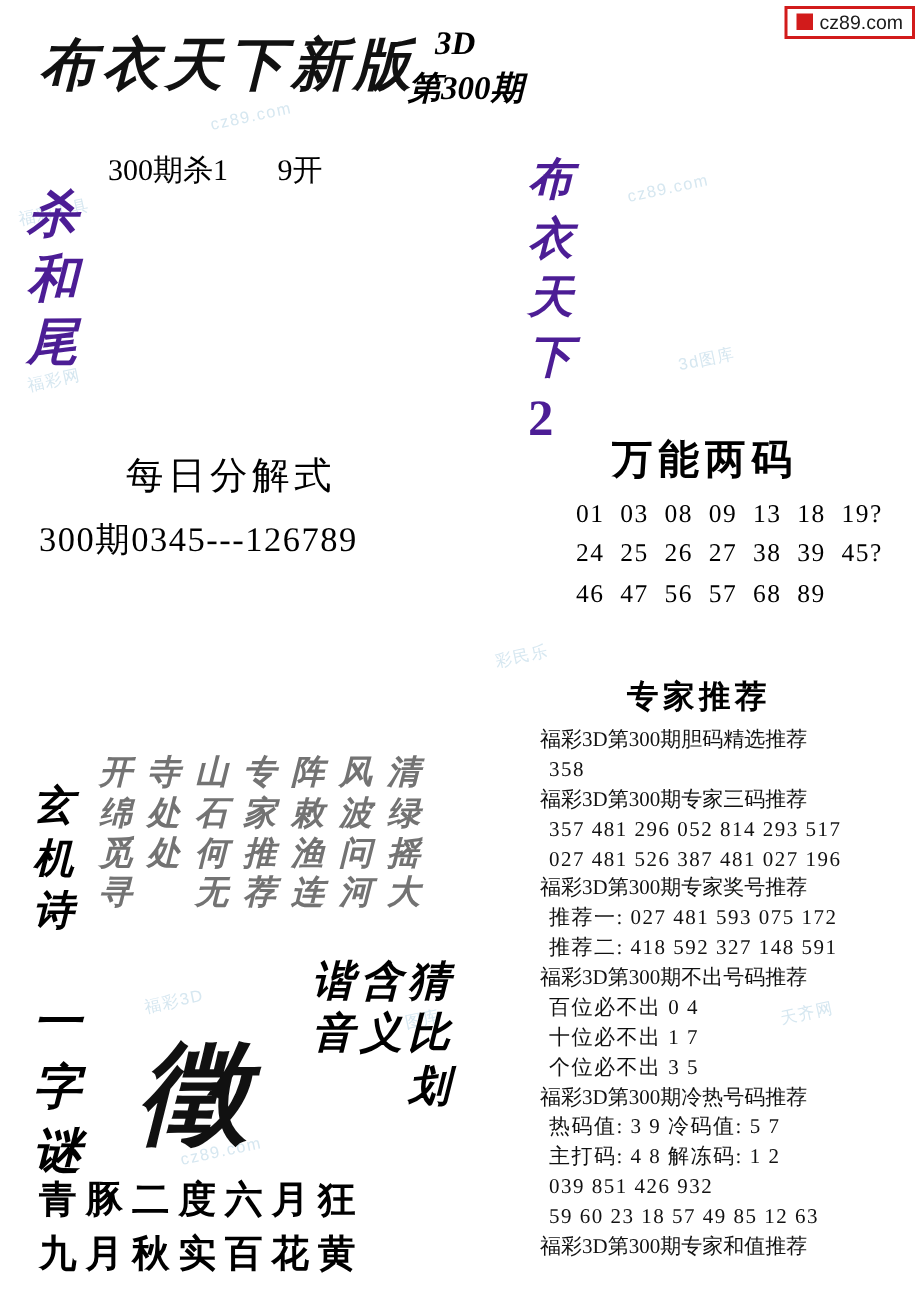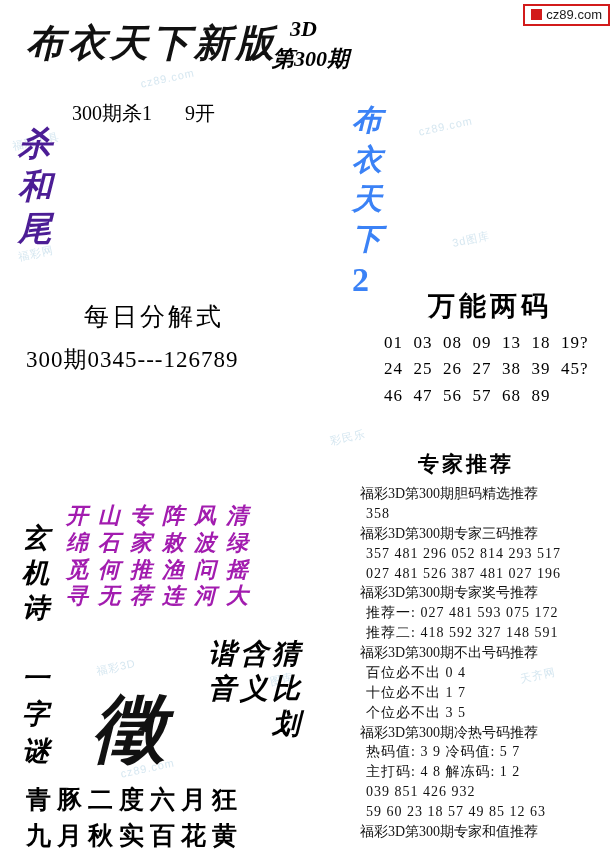--- a/index.html
+++ b/index.html
@@ -120,21 +120,21 @@
   .vert-right {
     position: absolute;
     left: 352px;
     top: 100px;
     width: 44px;
     font-size: 30px;
     font-weight: bold;
     font-style: italic;
     line-height: 1.32;
     font-family: "DejaVu Serif", serif;
-    color: #3b82f6;
+    color: #4c1d95;
   }
   .vert-right .num {
     font-size: 34px;
     font-family: "Liberation Serif", serif;
     font-style: normal;
   }
 
   
   .daily-title {
     position: absolute;
@@ -153,21 +153,20 @@
 
   
   .uni-title {
     position: absolute;
     left: 408px;
     top: 288px;
     font-size: 27px;
     font-weight: bold;
     letter-spacing: 4px;
     font-family: "DejaVu Serif", serif;
-    margin-left: 20px;
   }
   .uni-grid {
     position: absolute;
     left: 368px;
     top: 330px;
     font-size: 17px;
     line-height: 1.55;
     letter-spacing: 1px;
   }
   .uni-grid .row { white-space: pre; margin-left: 16px; }
@@ -182,21 +181,21 @@
     font-weight: bold;
     font-style: italic;
     line-height: 1.3;
     font-family: "DejaVu Serif", serif;
   }
   .poem-riddle {
     position: absolute;
     left: 22px;
     top: 660px;
     width: 44px;
-    font-size: 27px;
+    font-size: 32px;
     font-weight: bold;
     font-style: italic;
     line-height: 1.35;
     font-family: "DejaVu Serif", serif;
   }
   .poem-cols {
     position: absolute;
     left: 62px;
     top: 502px;
     display: flex;
@@ -204,21 +203,21 @@
     gap: 2px;
   }
   .poem-col {
     width: 30px;
     font-size: 22px;
     font-weight: bold;
     font-style: italic;
     line-height: 1.22;
     font-family: "DejaVu Serif", serif;
     text-align: center;
-    color: #a21caf;
+    color: #737373;
   }
   .big-char {
     position: absolute;
     left: 92px;
     top: 680px;
     font-size: 74px;
     font-weight: bold;
     font-style: italic;
     font-family: "DejaVu Serif", serif;
     color: #111;
@@ -321,20 +320,21 @@
 
   <div class="poem-label">玄机诗</div>
   <div class="poem-riddle">一字谜</div>
 
   <div class="poem-cols">
     <div class="poem-col">清绿摇大</div>
     <div class="poem-col">风波问河</div>
     <div class="poem-col">阵敕渔连</div>
     <div class="poem-col">专家推荐</div>
     <div class="poem-col">山石何无</div>
+    <div class="poem-col">寺处处</div>
     <div class="poem-col">开绵觅寻</div>
   </div>
 
   <div class="big-char">徵</div>
 
   <div class="hint-cols">
     <div class="hint-col">猜比划</div>
     <div class="hint-col">含义</div>
     <div class="hint-col">谐音</div>
   </div>

